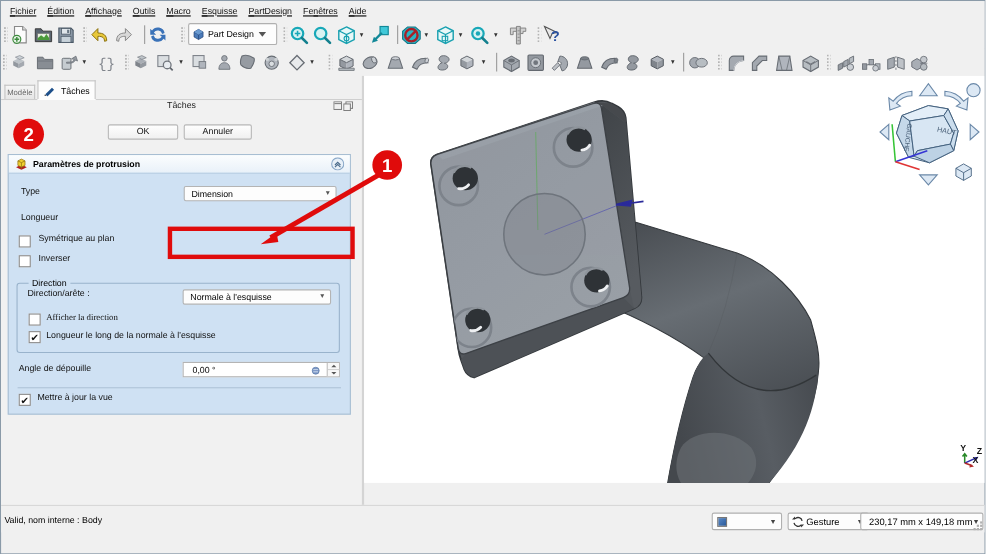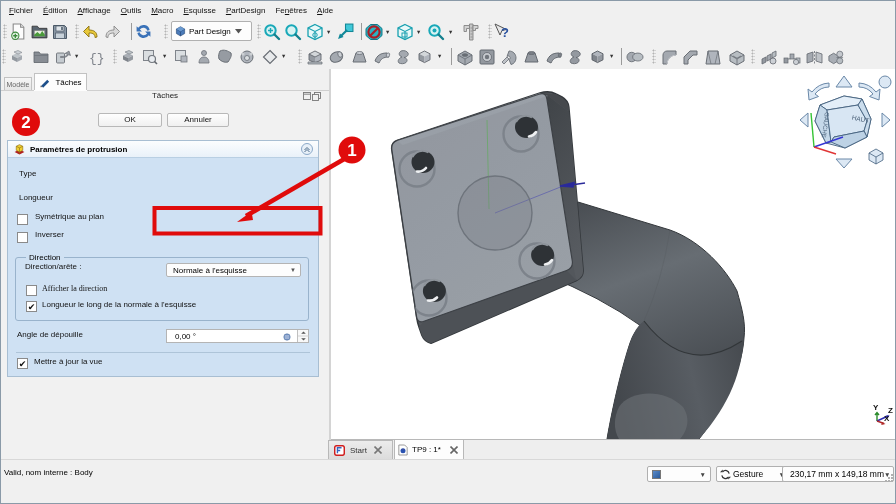--- a/index.html
+++ b/index.html
@@ -4,21 +4,21 @@
 <style>
 * { margin:0; padding:0; box-sizing:border-box; }
 html,body { width:896px; height:504px; overflow:hidden; }
 body { font-family:"Liberation Sans", sans-serif; font-size:8px; color:#000; }
 .win { position:relative; width:896px; height:504px; background:#f0f0f0; border:1px solid #8a9aa8; }
 .titlebar { height:20px; background:#f3f3f3; display:flex; align-items:center; }
 .titlebar .appico { margin-left:6px; }
 .titlebar .ttl { margin-left:4px; font-size:8px; color:#1a1a1a; }
 .wbtns { margin-left:auto; display:flex; height:100%; margin-right:5px; }
 .wbtn { width:30px; height:100%; display:flex; align-items:center; justify-content:center; color:#222; }
-.menubar { height:18px; background:#f0f0f0; display:flex; align-items:center; padding-left:3px; }
+.menubar { height:18px; background:#f0f0f0; display:flex; align-items:center; padding-left:3px;text-decoration:underline; }
 .menubar span { padding:0 5px; font-size:8px; color:#111; }
 .menubar u { text-decoration:underline; }
 .tb { height:25px; background:#f0f0f0; position:relative; }
 .grip { position:absolute; top:5px; width:4px; height:15px; background-image:radial-gradient(circle, #b4b4b4 0.9px, transparent 1.1px); background-size:3px 3px; }
 .i1 { position:absolute; top:3px; width:19px; height:19px; display:flex; align-items:center; justify-content:center; }
 .sep { position:absolute; top:4px; width:1px; height:17px; background:#9a9a9a; }
 .dda { position:absolute; top:9px; font-size:6.5px; color:#333; }
 .wbcombo { position:absolute; left:170px; top:2px; width:81px; display:flex; align-items:center; background:#fdfdfd; border:1px solid #b0b0b0; border-radius:2px; height:20px; padding:0 3px; white-space:nowrap; overflow:hidden; }
 .wbcombo span { margin:0 4px 0 3px; font-size:8px; }
 .main { display:flex; height:390px; }
@@ -460,20 +460,24 @@
                 <path d="M4 4 l4-2 4 2 v5 l-4 2 -4-2 Z" fill="#f0d030" stroke="#907010" stroke-width="0.8"></path>
                 <path d="M4 4 l4 2 4-2 M8 6 v7" stroke="#907010" stroke-width="0.8" fill="none"></path>
               </svg>
             <b>Paramètres de protrusion</b>
             <svg width="12" height="12" viewBox="0 0 12 12" style="margin-left:auto;margin-right:5px">
                 <circle cx="6" cy="6" r="5.5" fill="#e8f0f8" stroke="#8aa8c8"></circle>
                 <path d="M3.5 7 L6 4.5 L8.5 7 M3.5 9 L6 6.5 L8.5 9" stroke="#4a6a8a" fill="none" stroke-width="1"></path>
               </svg>
           </div>
           <div class="lbl" style="left:11px;top:29px;">Type</div>
+          <div class="combo" style="left:159px;top:28px;width:139px;height:14px;">
+              <span class="tx">Dimension</span>
+              <span class="ar">▼</span>
+            </div>
           <div class="lbl" style="left:11px;top:53px;">Longueur</div>
           <div class="cb" style="left:9px;top:73px;"></div>
           <div class="lbl" style="left:27px;top:72px;">Symétrique au plan</div>
           <div class="cb" style="left:9px;top:91px;"></div>
           <div class="lbl" style="left:27px;top:90px;">Inverser</div>
           <div class="groupbox">
             <div class="gleg">Direction</div>
             <div class="lbl" style="left:9px;top:5px;">Direction/arête :</div>
             <div class="combo" style="left:150px;top:5px;width:135px;height:14px;">
                 <span class="tx">Normale à l'esquisse</span>
@@ -611,43 +615,20 @@
             <path d="M546,352 L557,347" stroke="#2a2ab0" stroke-width="1.4"></path>
             <path d="M558.5,346.2 l-4,0.5 2,2.8 Z" fill="#2a2ab0"></path>
             <path d="M546,352 L553,354.5" stroke="#b02a2a" stroke-width="1.4"></path>
             <path d="M554.5,355 l-3.6,-1.9 -0.6,3 Z" fill="#b02a2a"></path>
             <text x="542" y="341">Y</text>
               <text x="557" y="344">Z</text>
               <text x="553" y="352">X</text>
           </g>
         </svg>
       </div>
-      <div class="vtabs" id="vt">
-        <div class="vtab" style="left:-3px;width:65px;background:linear-gradient(#ececec,#dcdcdc);color:#333;padding-left:5px;">
-          <svg width="11" height="11" viewBox="0 0 16 16" style="margin-right:5px">
-              <rect x="1" y="1" width="14" height="14" rx="3" fill="#fff" stroke="#d02020" stroke-width="2.2"></rect>
-              <path d="M5 12 V4 h6 M5 8 h4" stroke="#3565c0" stroke-width="2" fill="none"></path>
-            </svg>
-          Start
-          <svg width="8" height="8" style="margin-left:7px">
-              <path d="M0.5 0.5 L7.5 7.5 M7.5 0.5 L0.5 7.5" stroke="#777" stroke-width="1.6"></path>
-            </svg>
-        </div>
-        <div class="vtab" style="left:63px;width:70px;background:#fdfdfd;height:20px;padding-left:3px;">
-          <svg width="10" height="12" viewBox="0 0 12 14" style="margin-right:4px">
-              <path d="M1 1 h7 l3 3 v9 H1 Z" fill="#fff" stroke="#888" stroke-width="1"></path>
-              <circle cx="6" cy="8" r="3" fill="#2a52b0"></circle>
-              <path d="M4.5 6.5 a3 3 0 0 1 3,0 Z" fill="#c03030"></path>
-            </svg>
-          TP9 : 1*
-          <svg width="8" height="8" style="margin-left:9px">
-              <path d="M0.5 0.5 L7.5 7.5 M7.5 0.5 L0.5 7.5" stroke="#666" stroke-width="1.6"></path>
-            </svg>
-        </div>
-      </div>
     </div>
   </div>
   <div class="statusbar" id="sb">
     <span style="position:absolute;left:3px;top:8px;font-size:8px;">Valid, nom interne : Body</span>
     <div class="sbcombo" style="left:646px;width:64px;">
       <div style="width:9px;height:9px;margin-left:4px;background:linear-gradient(135deg,#5a8ac8,#2a5a9a);border:1px solid #777;"></div>
       <span class="ar">▼</span>
     </div>
     <div class="sbcombo" style="left:715px;width:74px;">
       <svg width="11" height="11" viewBox="0 0 12 12" style="margin-left:3px">

